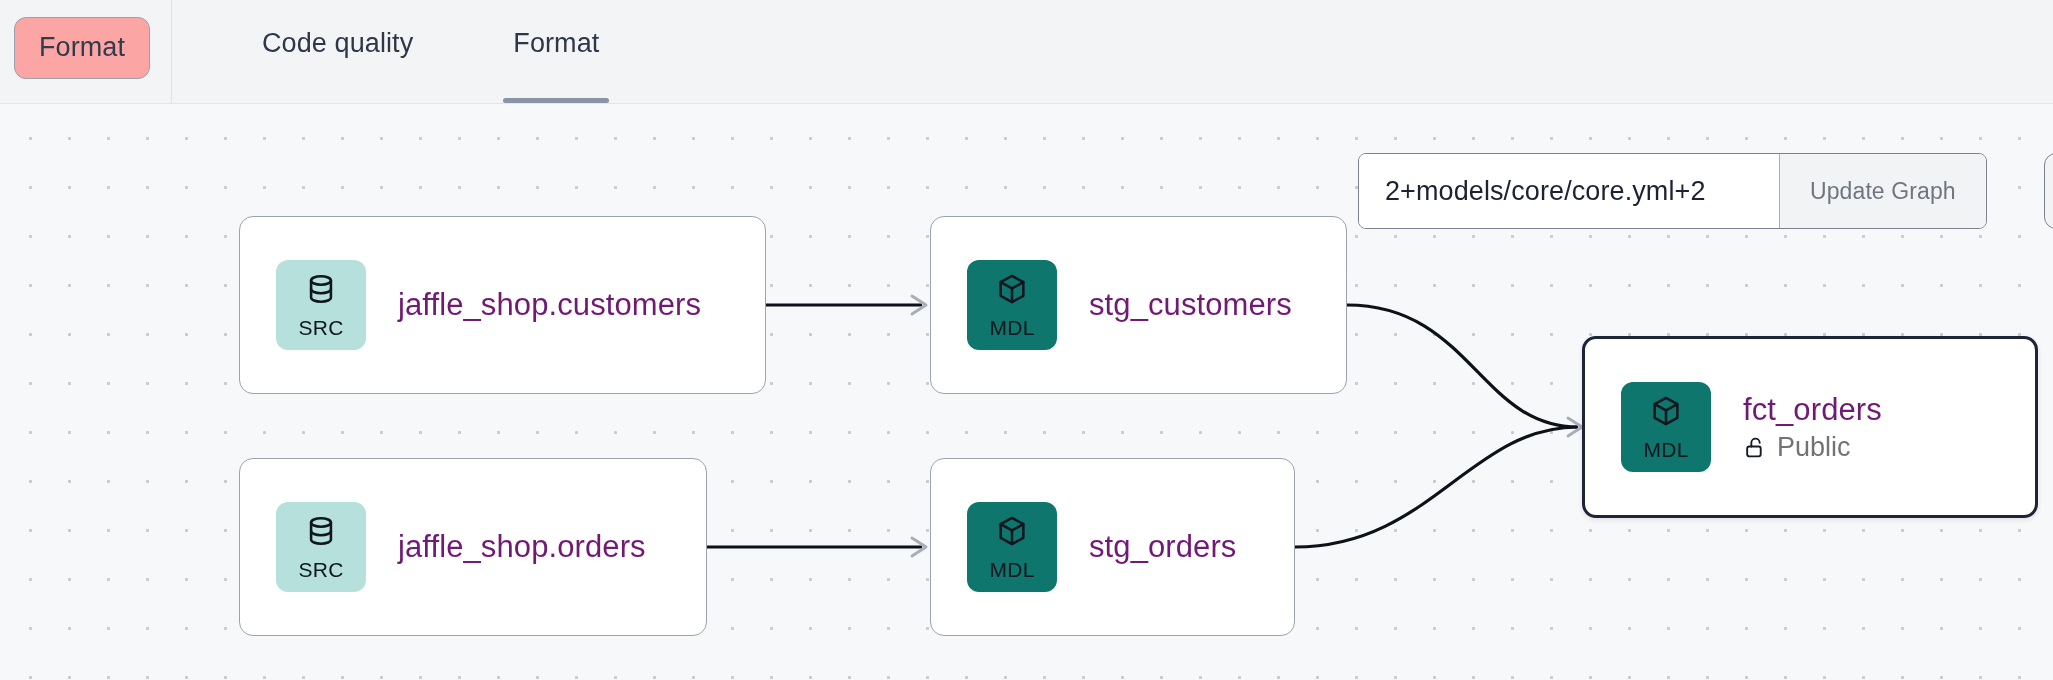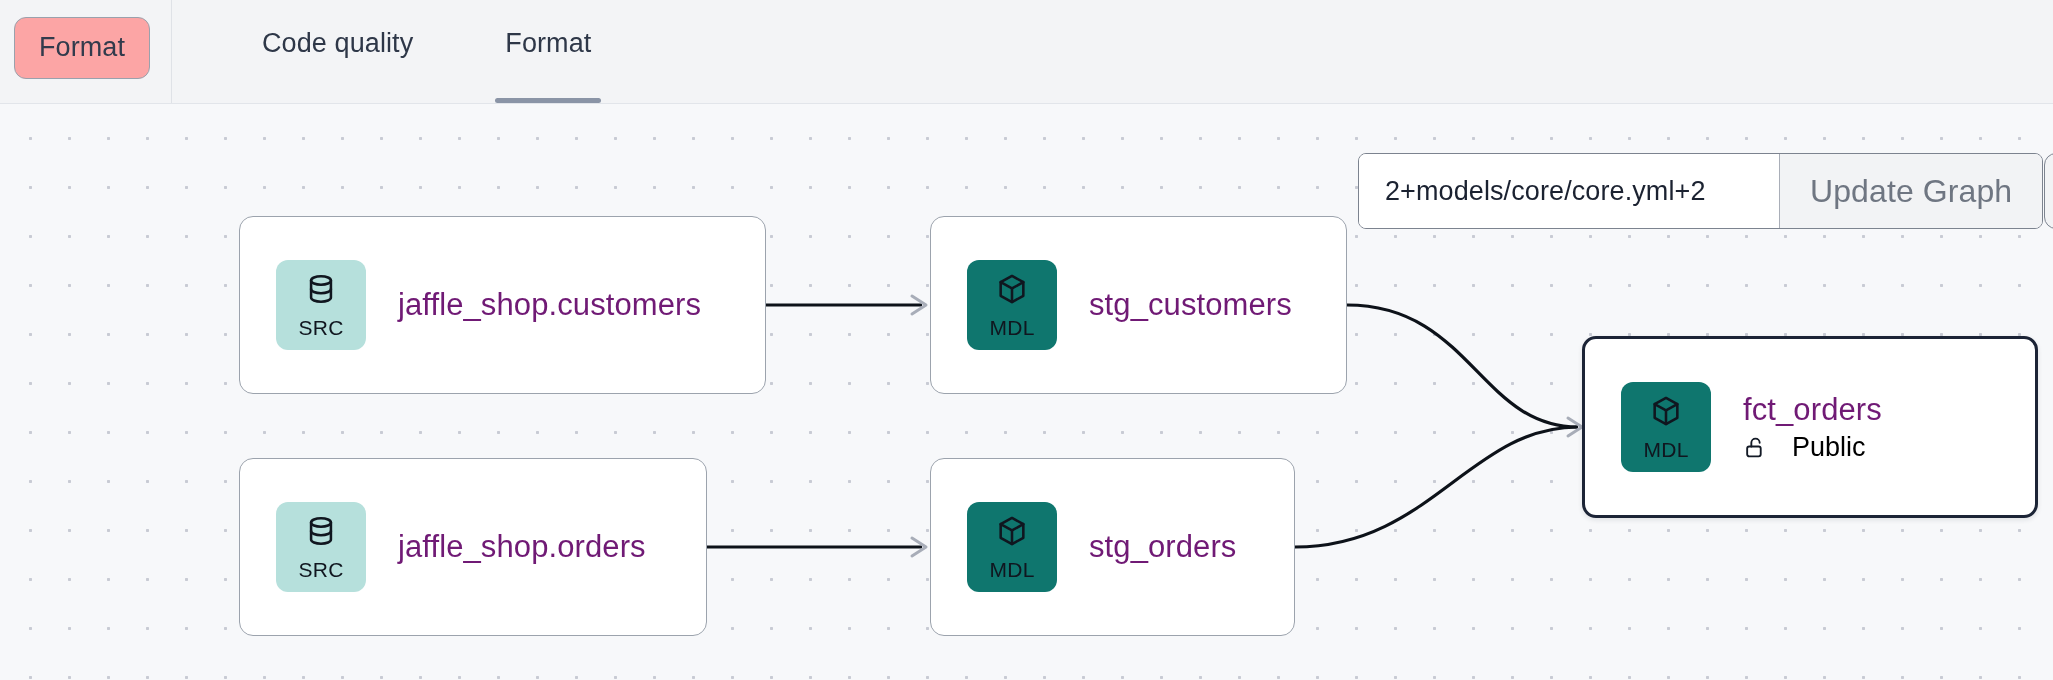--- a/index.html
+++ b/index.html
@@ -56,21 +56,21 @@
     text-align: center;
     cursor: pointer;
     letter-spacing: .1px;
   }
 
   .tabs {
     display: flex;
     align-items: flex-start;
     height: 103px;
     padding-left: 66px;
-    gap: 0;
+    gap: 8px;
   }
 
   .tab {
     position: relative;
     height: 103px;
     padding: 0 24px;
     display: flex;
     align-items: flex-start;
     padding-top: 28px;
     font-size: 27px;
@@ -155,23 +155,23 @@
   .node-body { display: flex; flex-direction: column; gap: 4px; }
   .node-title {
     font-size: 31px;
     color: #701a75;
     white-space: nowrap;
     letter-spacing: .1px;
   }
   .node-sub {
     display: flex;
     align-items: center;
-    gap: 24px;
+    gap: 9px;
     font-size: 27px;
-    color: #000000;
+    color: #737373;
   }
   .node-sub svg { display: block; flex: 0 0 auto; }
 
   
   .graph-control {
     position: absolute;
     display: flex;
     align-items: stretch;
     border: 1.7px solid #7c838f;
     border-radius: 8px;
@@ -188,21 +188,21 @@
     color: #1b2231;
     padding: 0 26px;
     width: 420px;
     letter-spacing: .1px;
   }
   .graph-update {
     border: none;
     border-left: 1.7px solid #a9aeb8;
     background: #f2f3f5;
     font-family: "Liberation Sans", sans-serif;
-    font-size: 32px;
+    font-size: 23px;
     color: #6f7682;
     padding: 0 30px;
     cursor: pointer;
     white-space: nowrap;
     letter-spacing: .1px;
     text-align: right;
   }
 
   .side-control {
     position: absolute;

